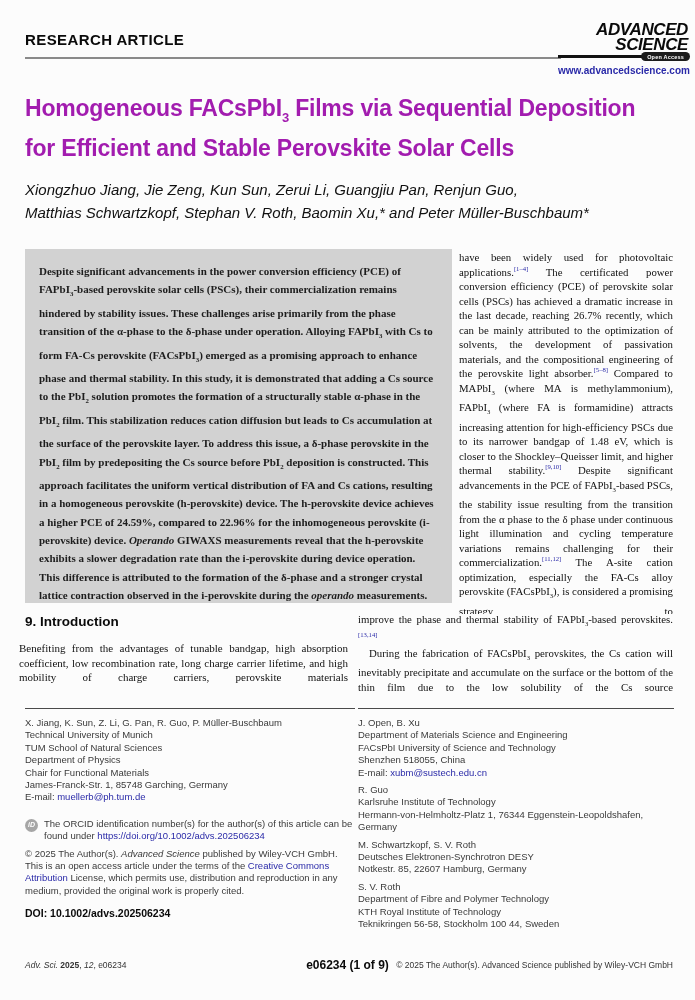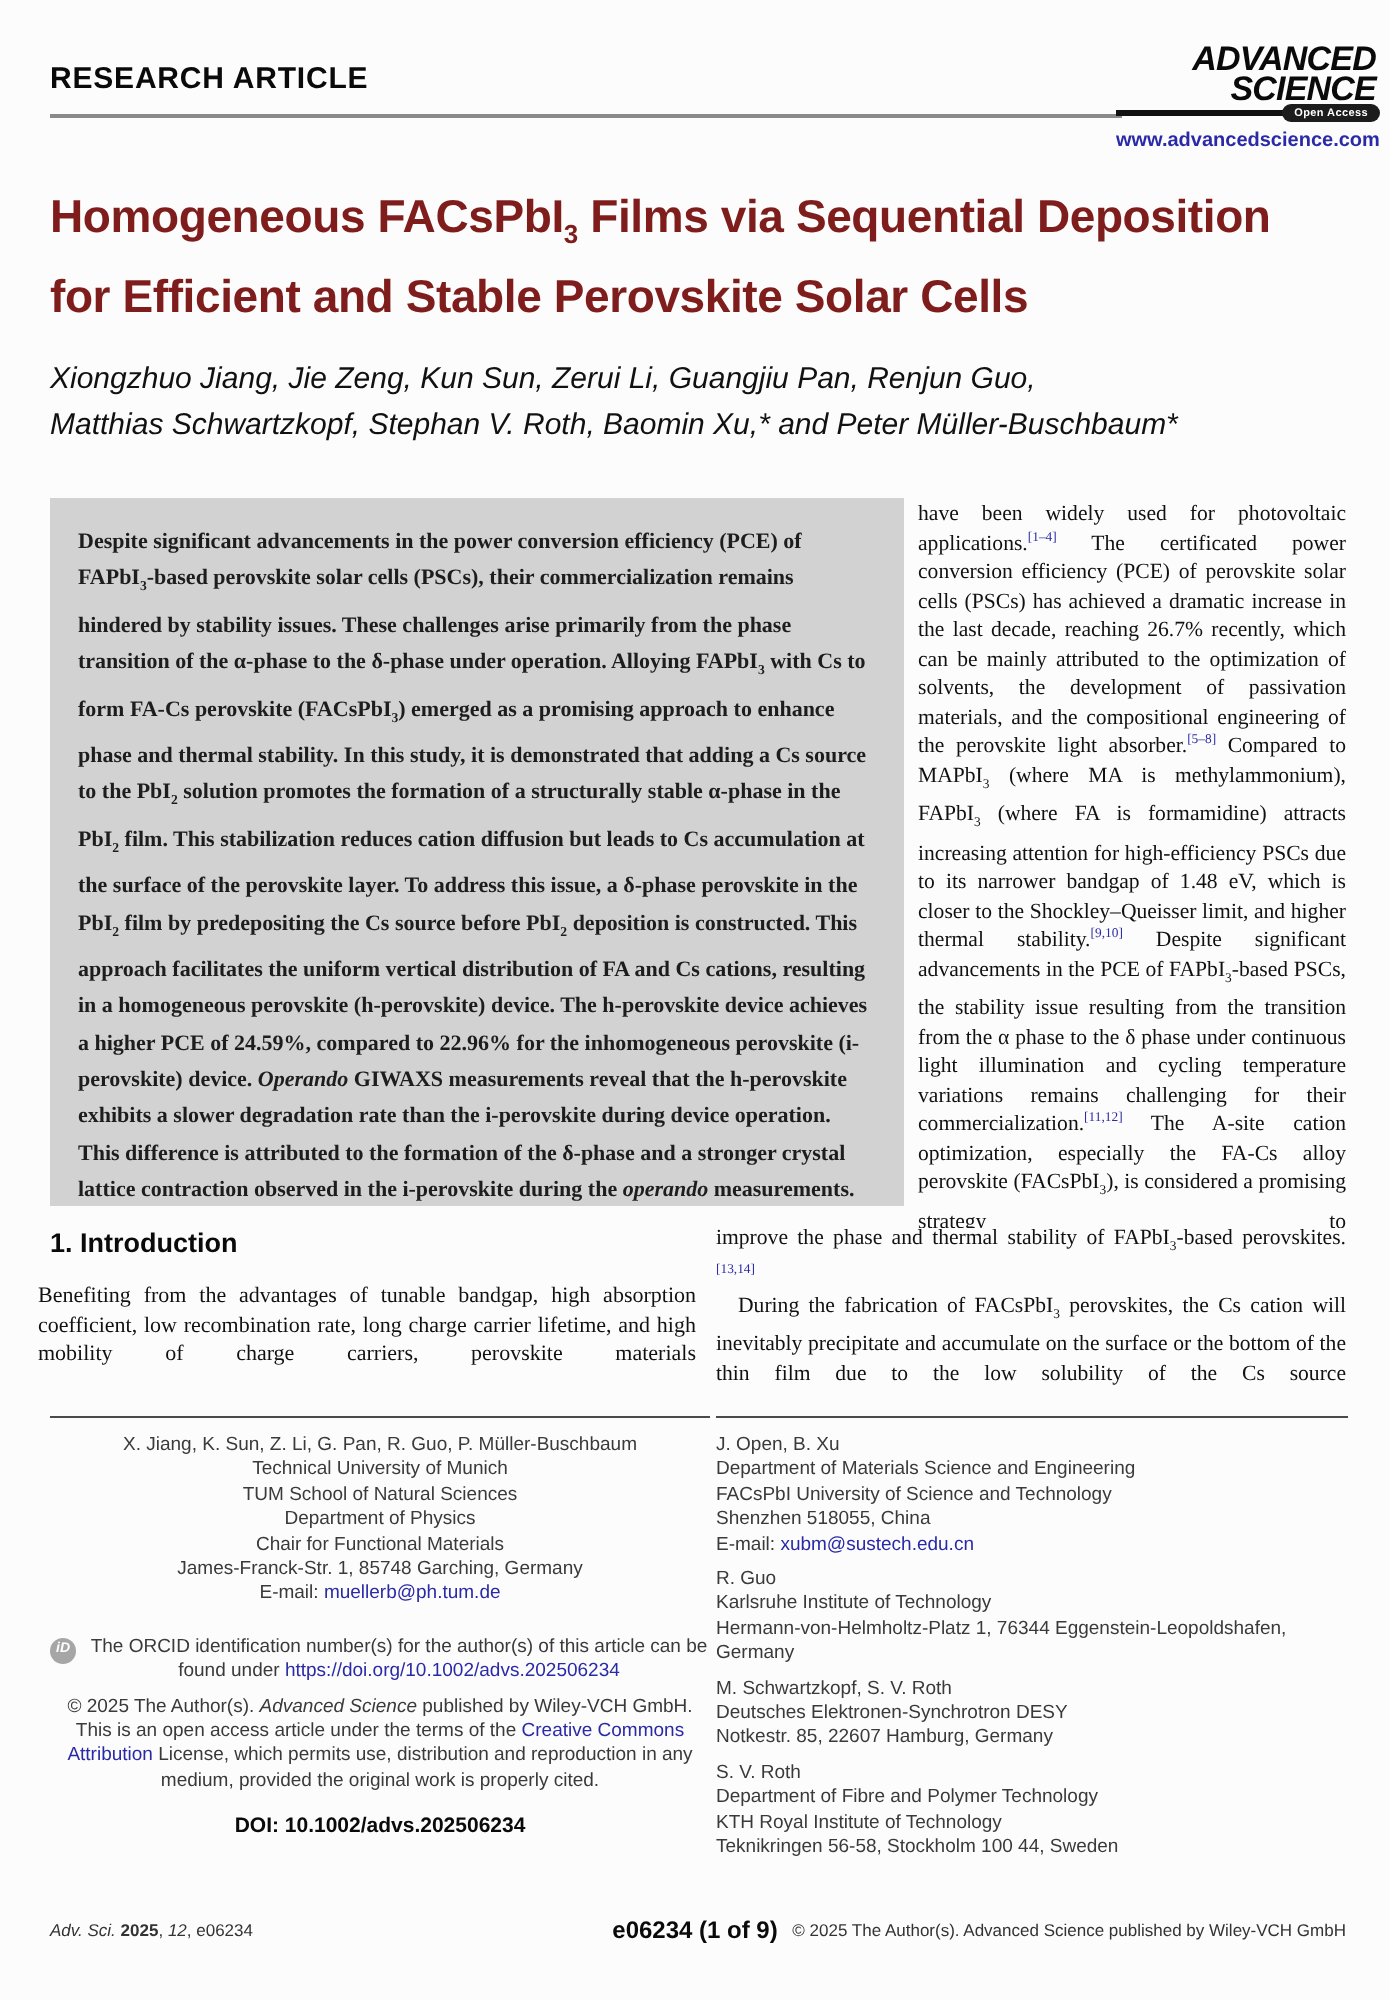--- a/index.html
+++ b/index.html
@@ -15,21 +15,21 @@
   
   .kicker{position:absolute;left:25px;top:31px;font-size:15px;font-weight:800;letter-spacing:.4px;color:#0a0a0a;}
   .kicker-rule{position:absolute;left:25px;top:57px;width:536px;height:2px;background:#8a8a8a;}
   .logo{position:absolute;right:7px;top:22px;width:130px;text-align:right;}
   .logo-l1{font-size:17px;font-weight:800;font-style:italic;letter-spacing:-.4px;line-height:15px;color:#0a0a0a;}
   .logo-bar{position:relative;margin-top:3px;height:2.5px;background:#111;}
   .oa-pill{position:absolute;right:-2px;top:-3px;background:#1c1c1c;color:#fff;font-size:5.5px;font-style:normal;font-weight:700;padding:1.5px 6px;border-radius:6px;letter-spacing:.2px;}
   .website{margin-top:7px;font-size:10px;font-weight:700;color:var(--link);}
 
   
-  .title{position:absolute;left:25px;top:93px;width:618px;font-size:23px;line-height:31px;font-weight:700;letter-spacing:-.2px;color:#7f1d1d;}
+  .title{position:absolute;left:25px;top:93px;width:618px;font-size:23px;line-height:31px;font-weight:700;letter-spacing:-.2px;color:#a21caf;}
   .title sub{font-size:13px;}
   .authors{position:absolute;left:25px;top:179px;width:618px;font-size:15px;font-style:italic;line-height:22.5px;color:#111;white-space:pre-line;}
 
   
   .abstract{position:absolute;left:25px;top:249px;width:427px;height:354px;background:var(--abstract-bg);
     padding:13px 16px 0 14px;font-family:"Liberation Serif",serif;font-weight:700;
     font-size:11px;line-height:18.3px;color:#1d1d1d;overflow:hidden;}
   .col-narrow{position:absolute;left:459px;top:250px;width:214px;height:364px;overflow:hidden;
     font-family:"Liberation Serif",serif;font-size:10.8px;line-height:14.5px;color:#111;
     text-align:justify;text-align-last:justify;}
@@ -41,21 +41,21 @@
   sub{font-size:.62em;}
   .seg-link{color:var(--link);}
 
   
   .intro-h{position:absolute;left:25px;top:614px;font-size:13.5px;font-weight:700;color:#0a0a0a;font-family:"Liberation Sans",sans-serif;}
   .intro-p{position:absolute;left:19px;top:641px;width:329px;height:62px;overflow:hidden;
     font-family:"Liberation Serif",serif;font-size:11px;line-height:14.5px;color:#111;
     text-align:justify;text-align-last:justify;}
 
   
-  .fn-left{position:absolute;left:25px;top:708px;width:330px;font-size:9.5px;line-height:12.4px;color:var(--fn-ink);text-align:center;}
+  .fn-left{position:absolute;left:25px;top:708px;width:330px;font-size:9.5px;line-height:12.4px;color:var(--fn-ink);}
   .fn-right{position:absolute;left:358px;top:708px;width:316px;font-size:9.5px;line-height:12.4px;color:var(--fn-ink);}
   .fn-rule{border-top:1.2px solid #4a4a4a;margin-bottom:8px;}
   .fn-lines{white-space:pre-line;}
   .orcid-row{display:flex;gap:6px;margin-top:14px;}
   .orcid-icon{flex:0 0 13px;width:13px;height:13px;border-radius:50%;background:#a6a6a6;color:#fff;
     font-size:7px;font-weight:700;font-style:italic;display:flex;align-items:center;justify-content:center;margin-top:1px;}
   .copyright{margin-top:5px;}
   .doi{margin-top:10px;font-size:10.5px;font-weight:700;color:#0a0a0a;}
   .fn-block{margin-bottom:5px;}
 
@@ -89,21 +89,21 @@
 
   <div class="abstract"><span class="seg-t">Despite significant advancements in the power conversion efficiency (PCE) of FAPbI</span><sub class="seg-sub">3</sub><span class="seg-t">-based perovskite solar cells (PSCs), their commercialization remains hindered by stability issues. These challenges arise primarily from the phase transition of the α-phase to the δ-phase under operation. Alloying FAPbI</span><sub class="seg-sub">3</sub><span class="seg-t"> with Cs to form FA-Cs perovskite (FACsPbI</span><sub class="seg-sub">3</sub><span class="seg-t">) emerged as a promising approach to enhance phase and thermal stability. In this study, it is demonstrated that adding a Cs source to the PbI</span><sub class="seg-sub">2</sub><span class="seg-t"> solution promotes the formation of a structurally stable α-phase in the PbI</span><sub class="seg-sub">2</sub><span class="seg-t"> film. This stabilization reduces cation diffusion but leads to Cs accumulation at the surface of the perovskite layer. To address this issue, a δ-phase perovskite in the PbI</span><sub class="seg-sub">2</sub><span class="seg-t"> film by predepositing the Cs source before PbI</span><sub class="seg-sub">2</sub><span class="seg-t"> deposition is constructed. This approach facilitates the uniform vertical distribution of FA and Cs cations, resulting in a homogeneous perovskite (h-perovskite) device. The h-perovskite device achieves a higher PCE of 24.59%, compared to 22.96% for the inhomogeneous perovskite (i-perovskite) device. </span><em class="seg-i">Operando</em><span class="seg-t"> GIWAXS measurements reveal that the h-perovskite exhibits a slower degradation rate than the i-perovskite during device operation. This difference is attributed to the formation of the δ-phase and a stronger crystal lattice contraction observed in the i-perovskite during the </span><em class="seg-i">operando</em><span class="seg-t"> measurements.</span></div>
 
   <div class="col-narrow"><span class="seg-t">have been widely used for photovoltaic applications.</span><sup class="seg-ref">[1–4]</sup><span class="seg-t"> The certificated power conversion efficiency (PCE) of perovskite solar cells (PSCs) has achieved a dramatic increase in the last decade, reaching 26.7% recently, which can be mainly attributed to the optimization of solvents, the development of passivation materials, and the compositional engineering of the perovskite light absorber.</span><sup class="seg-ref">[5–8]</sup><span class="seg-t"> Compared to MAPbI</span><sub class="seg-sub">3</sub><span class="seg-t"> (where MA is methylammonium), FAPbI</span><sub class="seg-sub">3</sub><span class="seg-t"> (where FA is formamidine) attracts increasing attention for high-efficiency PSCs due to its narrower bandgap of 1.48 eV, which is closer to the Shockley–Queisser limit, and higher thermal stability.</span><sup class="seg-ref">[9,10]</sup><span class="seg-t"> Despite significant advancements in the PCE of FAPbI</span><sub class="seg-sub">3</sub><span class="seg-t">-based PSCs, the stability issue resulting from the transition from the α phase to the δ phase under continuous light illumination and cycling temperature variations remains challenging for their commercialization.</span><sup class="seg-ref">[11,12]</sup><span class="seg-t"> The A-site cation optimization, especially the FA-Cs alloy perovskite (FACsPbI</span><sub class="seg-sub">3</sub><span class="seg-t">), is considered a promising strategy to</span></div>
 
   <div class="col-wide">
     <p class="cont"><span class="seg-t">improve the phase and thermal stability of FAPbI</span><sub class="seg-sub">3</sub><span class="seg-t">-based perovskites.</span><sup class="seg-ref">[13,14]</sup></p>
     <p class="par2"><span class="seg-t">During the fabrication of FACsPbI</span><sub class="seg-sub">3</sub><span class="seg-t"> perovskites, the Cs cation will inevitably precipitate and accumulate on the surface or the bottom of the thin film due to the low solubility of the Cs source</span></p>
   </div>
 
-  <h2 class="intro-h">1. Introduction</h2>
+  <h2 class="intro-h">9. Introduction</h2>
   <p class="intro-p">Benefiting from the advantages of tunable bandgap, high absorption coefficient, low recombination rate, long charge carrier lifetime, and high mobility of charge carriers, perovskite materials</p>
 
   <div class="fn-left">
     <div class="fn-rule"></div>
     <div class="fn-lines">X. Jiang, K. Sun, Z. Li, G. Pan, R. Guo, P. Müller-Buschbaum
 Technical University of Munich
 TUM School of Natural Sciences
 Department of Physics
 Chair for Functional Materials
 James-Franck-Str. 1, 85748 Garching, Germany</div>

